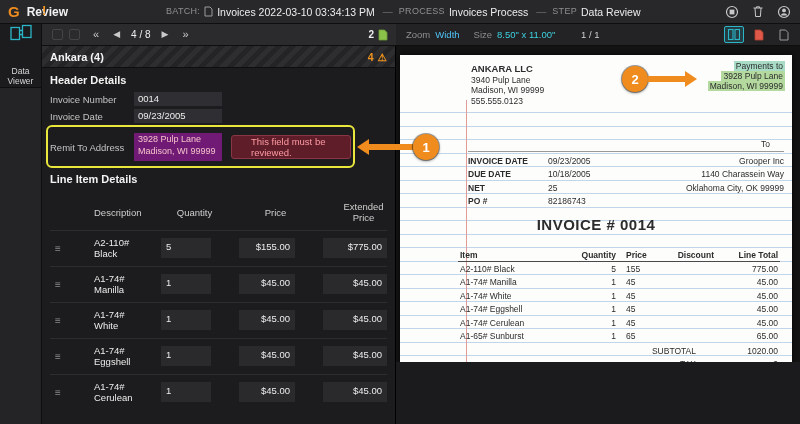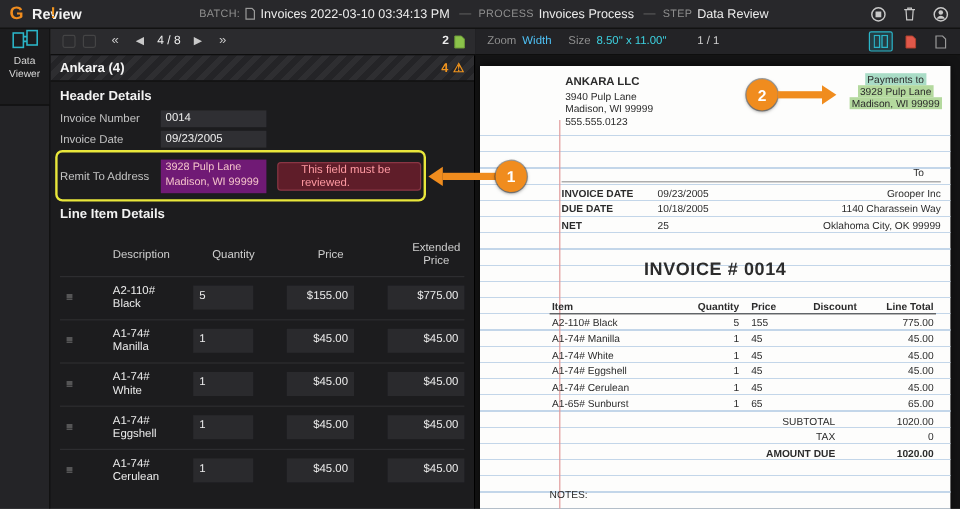--- a/index.html
+++ b/index.html
@@ -26,21 +26,21 @@
   .topbar-right { margin-left:auto; display:flex; align-items:center; gap:10px; }
   .tb-iconbtn { width:16px; height:16px; display:inline-flex; align-items:center; justify-content:center; cursor:pointer; }
 
   
   .sidebar {
     position:absolute; left:0; top:24px; width:42px; height:400px;
     background:#242427; border-right:1px solid #0e0e0e; z-index:30;
   }
   .sidebar-tab {
     width:100%; height:64px; background:#1c1c1e; border-bottom:1px solid #0e0e0e;
-    display:flex; flex-direction:column; align-items:center; justify-content:flex-start; gap:4px;
+    display:flex; flex-direction:column; align-items:center; justify-content:space-between; gap:4px;
     cursor:pointer;
   }
   .sidebar-tab .tab-label { color:#d8d8d8; font-size:8.5px; text-align:center; width:38px; line-height:1.25; }
   .alert-badge {
     position:absolute; left:42px; top:3px; color:#f0941e; font-weight:bold; font-size:13px; z-index:45;
   }
 
   
   .navbar {
     position:absolute; left:42px; top:24px; width:354px; height:22px;
@@ -119,36 +119,36 @@
   .li-header .col { color:#cfcfcf; font-size:9.5px; text-align:center; line-height:1.2; }
   .li-row { height:36px; border-top:1px solid #2d2d30; }
   .li-handle { color:#8a8a8a; font-size:10px; text-align:center; cursor:grab; }
   .li-desc { color:#ececec; font-size:9.5px; }
   .li-cell { height:20px; background:#2a2a2d; color:#ececec; font-size:9.5px; padding:3px 5px; cursor:text; }
   .li-cell.num { text-align:right; }
   .li-cell.qty { text-align:left; }
 
   
   .viewer {
-    position:absolute; left:396px; top:46px; width:404px; height:378px;
+    position:absolute; left:396px; top:46px; width:404px; height:316px;
     background:#141415; overflow:hidden; z-index:10;
   }
   .page {
     position:absolute; left:4px; top:9px; width:392px; height:500px;
     background:#fdfdfc; box-shadow:0 0 8px rgba(0,0,0,.7); color:#2c2c2c;
   }
   .ruled {
     position:absolute; left:0; right:0; top:45px; bottom:0;
     background:repeating-linear-gradient(to bottom, transparent 0px, transparent 12.5px, #c3d6e9 12.5px, #c3d6e9 13.5px);
     pointer-events:none;
   }
   .redline { position:absolute; left:66px; top:45px; bottom:0; width:1px; background:#e09b9b; pointer-events:none; }
   .company { position:absolute; left:71px; top:9px; font-size:8.5px; line-height:10.5px; }
   .company .co-name { font-weight:bold; font-size:9.5px; }
-  .payments { position:absolute; right:7px; top:6px; text-align:center; font-size:8.5px; line-height:10px; z-index:2; }
+  .payments { position:absolute; right:7px; top:6px; text-align:right; font-size:8.5px; line-height:10px; z-index:2; }
   .hl-teal { background:#a9dcc6; padding:0 2px; display:inline-block; }
   .hl-green { background:#b4d99e; padding:0 2px; display:inline-block; }
   .to-label { position:absolute; right:22px; top:84px; font-size:8.5px; }
   .meta { position:absolute; left:68px; right:8px; top:96px; border-top:1px solid #9a9a9a; padding-top:2px; }
   .meta-row { display:flex; height:13.5px; align-items:center; font-size:8.5px; }
   .meta-label { width:80px; font-weight:bold; }
   .meta-value { width:100px; }
   .meta-right { margin-left:auto; text-align:right; }
   .inv-title { position:absolute; left:0; right:0; top:161px; text-align:center; font-size:15px; font-weight:bold; letter-spacing:.5px; }
   .doctable { position:absolute; left:58px; right:12px; top:194px; }
@@ -388,20 +388,25 @@
       <div class="meta-row">
         <span class="meta-label">DUE DATE</span>
         <span class="meta-value">10/18/2005</span>
         <span class="meta-right">1140 Charassein Way</span>
       </div>
       <div class="meta-row">
         <span class="meta-label">NET</span>
         <span class="meta-value">25</span>
         <span class="meta-right">Oklahoma City, OK 99999</span>
       </div>
+      <div class="meta-row">
+        <span class="meta-label">PO #</span>
+        <span class="meta-value">82186743</span>
+        <span class="meta-right"></span>
+      </div>
     </div>
 
     <div class="inv-title">INVOICE # 0014</div>
 
     <div class="doctable">
       <div class="dt-grid dt-header">
         <span class="dt-item">Item</span>
         <span class="dt-qty">Quantity</span>
         <span class="dt-price">Price</span>
         <span class="dt-disc">Discount</span>

